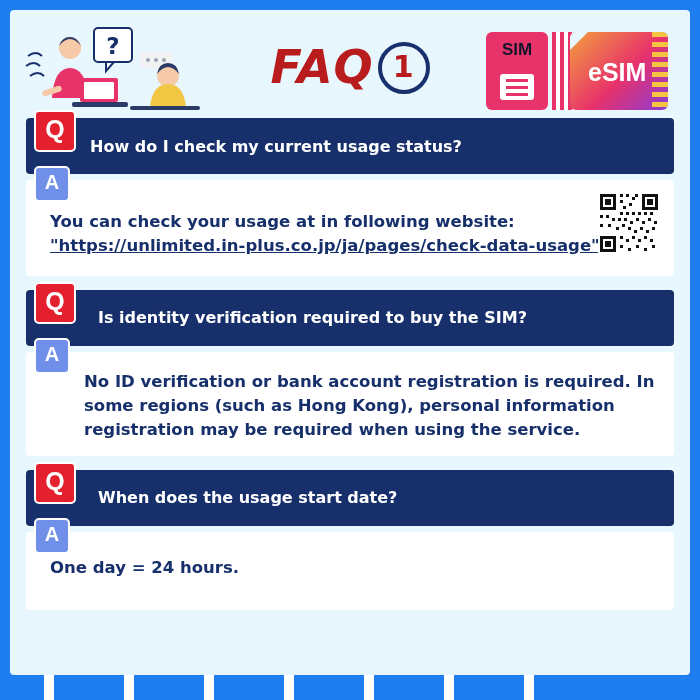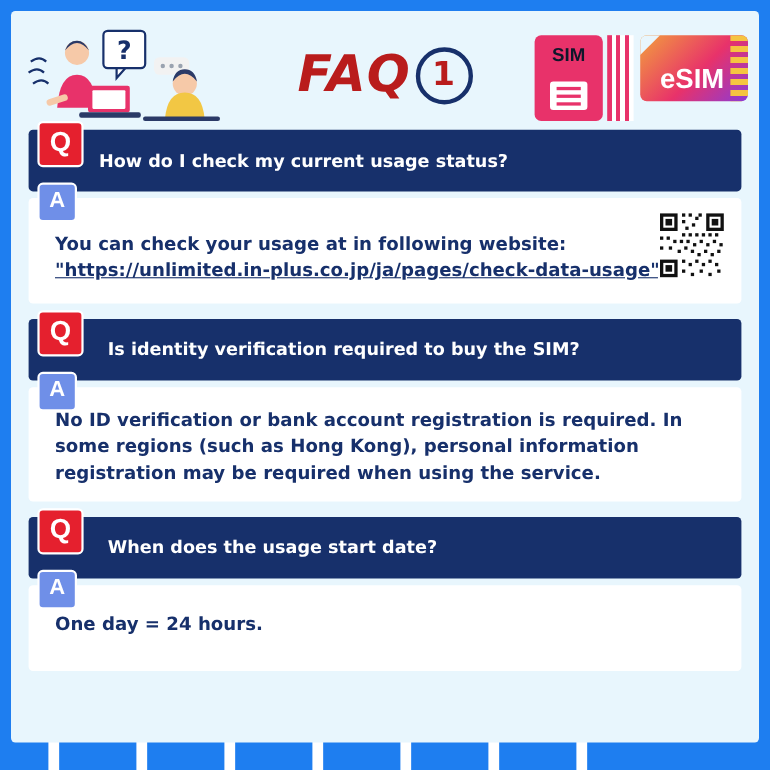--- a/index.html
+++ b/index.html
@@ -123,24 +123,24 @@
   .sim-lines {
     position: absolute;
     left: 66px;
     top: 0;
     width: 24px;
     height: 78px;
     background: repeating-linear-gradient(to right, #e8326a 0px, #e8326a 4px, #ffffff 4px, #ffffff 8px);
   }
   .esim-card {
     position: absolute;
-    left: 96px;
+    left: 84px;
     top: 0;
     width: 98px;
-    height: 60px;
+    height: 78px;
     background: linear-gradient(135deg, #f2a03d 0%, #e8326a 55%, #8b3bd6 100%);
     border-radius: 6px;
     overflow: hidden;
     text-decoration: underline;
   }
   .esim-card .notch {
     position: absolute;
     right: 0;
     top: 0;
     width: 16px;
@@ -396,21 +396,21 @@
       </div>
     </div>
 
     <div class="faq-block second">
       <div class="q-row">
         <div class="q-badge">Q</div>
         <div class="q-text">Is identity verification required to buy the SIM?</div>
       </div>
       <div class="a-wrap" style="padding-top:18px;min-height:92px;">
         <div class="a-badge">A</div>
-        <div class="a-text" style="max-width:620px;">
+        <div class="a-text" style="max-width:620px;margin-left:34px;">
           <div>No ID verification or bank account registration is required. In some regions (such as Hong Kong), personal information registration may be required when using the service.</div>
         </div>
       </div>
     </div>
 
     <div class="faq-block third">
       <div class="q-row">
         <div class="q-badge">Q</div>
         <div class="q-text">When does the usage start date?</div>
       </div>

